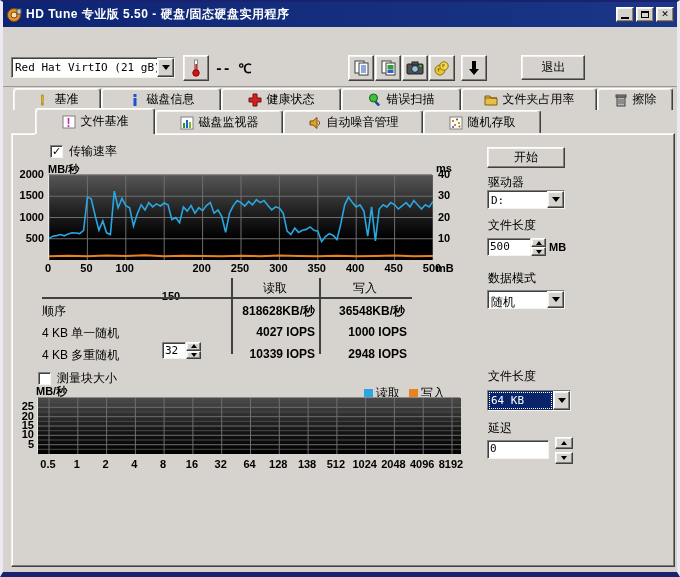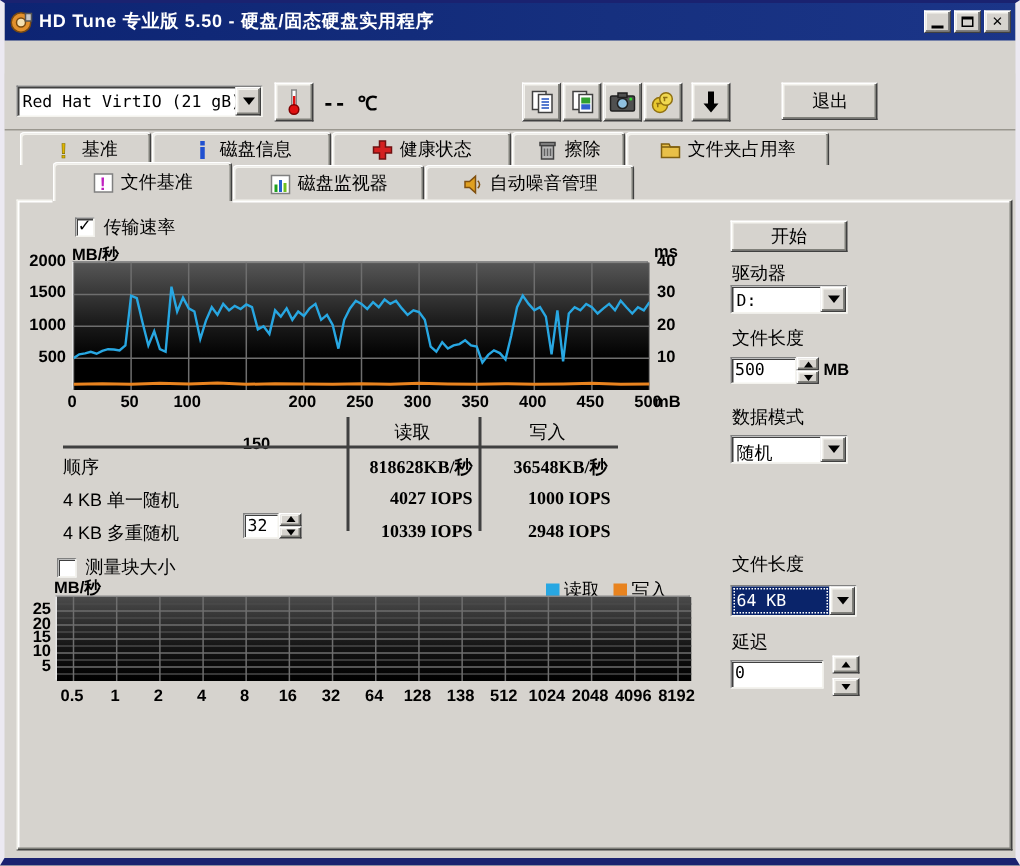--- a/index.html
+++ b/index.html
@@ -57,21 +57,21 @@
     box-shadow:inset -1px -1px 0 #80807a,inset 1px 1px 0 #fff;}
   .abs{position:absolute;}
   .lbl{font-size:12px;color:#000;white-space:nowrap;}
   .tick{font-size:11px;font-weight:bold;color:#000;white-space:nowrap;}
   .checkbox{width:13px;height:13px;background:#fff;border:1px solid #f4f3ee;
     border-top-color:#808080;border-left-color:#808080;box-shadow:inset 1px 1px 0 #404040;
     display:flex;align-items:center;justify-content:center;font-size:11px;font-weight:bold;line-height:1;}
   .plotborder{border:1px solid #8a8a8a;border-left-color:#e8e8e8;border-bottom-color:#e8e8e8;}
   .vline{width:2px;background:#404040;}
   .hline{height:2px;background:#404040;}
-  .mono{font-family:Liberation Serif, serif;font-weight:bold;font-size:12px;white-space:nowrap;}
+  .mono{font-family:Liberation Sans, sans-serif;font-weight:bold;font-size:12px;white-space:nowrap;}
   .rowlbl{font-size:12px;white-space:nowrap;}
   .updown{display:flex;flex-direction:column;width:15px;}
   .updown .ub{height:9px;display:flex;align-items:center;justify-content:center;}
   .spinfield{font-size:11px;padding:1px 2px;font-family:"DejaVu Sans Mono",monospace;}
   .legendsw{width:9px;height:9px;display:inline-block;}
   .ctlbtn{display:flex;align-items:center;justify-content:center;font-size:12px;}
   .focusval{background:#0a246a;color:#fff;outline:1px dotted #fff;outline-offset:-2px;}
 </style>
 </head>
 <body>
@@ -172,38 +172,47 @@
         <span>磁盘信息</span>
       </div>
       <div class="tab" style="width: 120px;">
         <span style="display: inline-flex; width: 14px; height: 14px;">
           <svg viewBox="0 0 14 14">
             <path d="M5 1h4v4h4v4H9v4H5V9H1V5h4z" fill="#d42020" stroke="#701010"></path>
           </svg>
         </span>
         <span>健康状态</span>
       </div>
+      <div class="tab" style="width: 120px;">
+        <span style="display: inline-flex; width: 14px; height: 14px;">
+          <svg viewBox="0 0 14 14">
+            <circle cx="5.5" cy="5" r="4" fill="#40c040" stroke="#106010"></circle>
+            <rect x="8" y="7.6" width="5.5" height="2.6" rx="1" transform="rotate(45 8 8)" fill="#2040a0"></rect>
+          </svg>
+        </span>
+        <span>错误扫描</span>
+      </div>
+      <div class="tab" style="width: 136px;">
+        <span style="display: inline-flex; width: 14px; height: 14px;">
+          <svg viewBox="0 0 14 14">
+            <path d="M1 3h5l1 2h6v7H1z" fill="#e8c048" stroke="#806010"></path>
+            <path d="M1 5h12" stroke="#806010"></path>
+          </svg>
+        </span>
+        <span>文件夹占用率</span>
+      </div>
       <div class="tab" style="width: 76px;">
         <span style="display: inline-flex; width: 14px; height: 14px;">
           <svg viewBox="0 0 14 14">
             <rect x="3" y="4" width="8" height="9" fill="#b8b8b8" stroke="#404040"></rect>
             <rect x="2" y="2" width="10" height="2" fill="#909090" stroke="#404040"></rect>
             <path d="M5 6v5M7 6v5M9 6v5" stroke="#606060"></path>
           </svg>
         </span>
         <span>擦除</span>
-      </div>
-      <div class="tab" style="width: 136px;">
-        <span style="display: inline-flex; width: 14px; height: 14px;">
-          <svg viewBox="0 0 14 14">
-            <path d="M1 3h5l1 2h6v7H1z" fill="#e8c048" stroke="#806010"></path>
-            <path d="M1 5h12" stroke="#806010"></path>
-          </svg>
-        </span>
-        <span>文件夹占用率</span>
       </div>
     </div>
   <div class="tabrow tabrow2" id="tabrow2">
       <div class="tab active" style="width: 120px;">
         <span style="display: inline-flex; width: 14px; height: 14px;">
           <svg viewBox="0 0 14 14">
             <rect x="1" y="1" width="12" height="12" fill="#fff" stroke="#808080"></rect>
             <text x="4.5" y="11.5" font-size="12" font-weight="bold" fill="#c020c0">!</text>
           </svg>
         </span>
@@ -221,20 +230,34 @@
         <span>磁盘监视器</span>
       </div>
       <div class="tab" style="width: 140px;">
         <span style="display: inline-flex; width: 14px; height: 14px;">
           <svg viewBox="0 0 14 14">
             <path d="M2 5h3l4-3.5v11L5 9H2z" fill="#e0a020" stroke="#805010"></path>
             <path d="M10.5 4.5q2.5 2.5 0 5" stroke="#805010" fill="none"></path>
           </svg>
         </span>
         <span>自动噪音管理</span>
+      </div>
+      <div class="tab" style="width: 118px;">
+        <span style="display: inline-flex; width: 14px; height: 14px;">
+          <svg viewBox="0 0 14 14">
+            <rect x="1" y="1" width="12" height="12" fill="#ffffe8" stroke="#808080"></rect>
+            <circle cx="4" cy="5" r="1" fill="#d04040"></circle>
+            <circle cx="8" cy="3.5" r="1" fill="#4040d0"></circle>
+            <circle cx="6" cy="9" r="1" fill="#d04040"></circle>
+            <circle cx="10" cy="7" r="1" fill="#40a040"></circle>
+            <circle cx="4" cy="11" r="1" fill="#4040d0"></circle>
+            <circle cx="10.5" cy="10.5" r="1" fill="#d04040"></circle>
+          </svg>
+        </span>
+        <span>随机存取</span>
       </div>
     </div>
 
   <div class="mainpanel">
 
     <div class="abs" style="left:38px;top:9px;display:flex;align-items:center;gap:6px;">
       <span class="checkbox">
           <span>✓</span>
         </span>
       <span class="lbl">传输速率</span>

